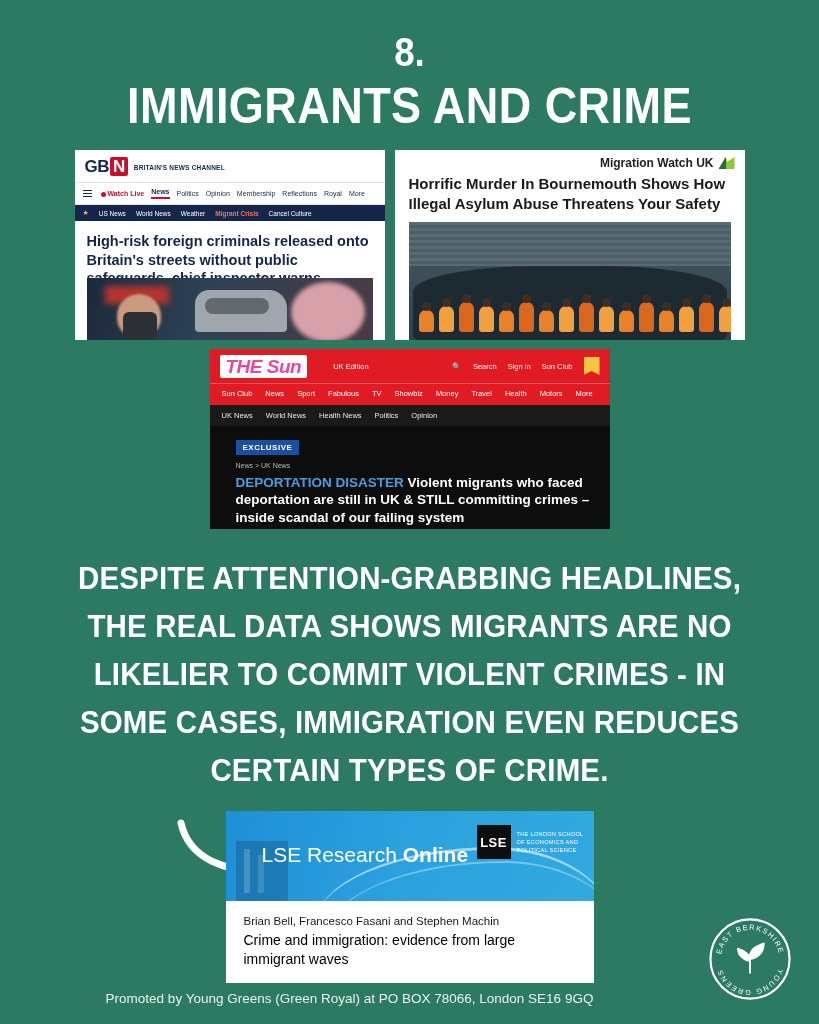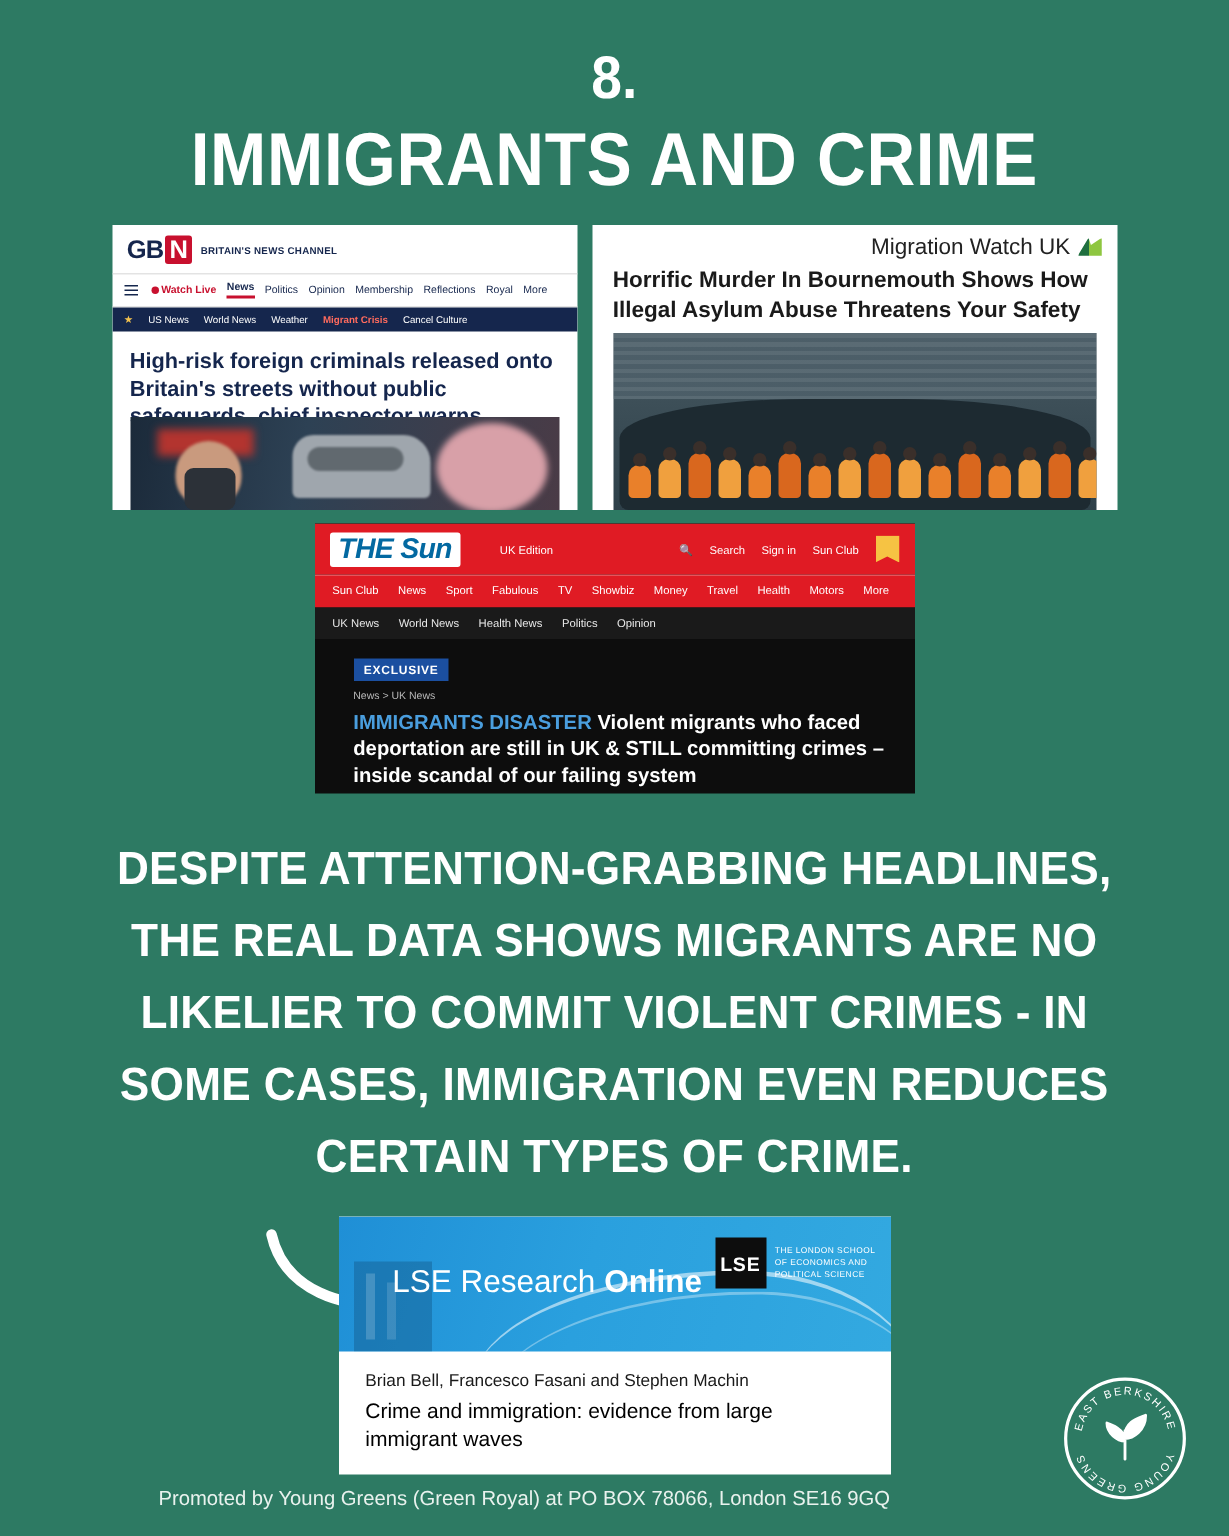--- a/index.html
+++ b/index.html
@@ -137,21 +137,21 @@
     width: 350px; height: 190px;
     background: #ffffff;
     overflow: hidden;
     position: relative;
     flex: none;
   }
   .mw-top {
     display: flex; justify-content: flex-end; align-items: center; gap: 5px;
     padding: 6px 10px 2px 10px;
   }
-  .mw-brand { font-size: 15px; color: #222; font-weight: 400; }
+  .mw-brand { font-size: 12px; color: #222; font-weight: 700; }
   .mw-mark {
     width: 16px; height: 12px;
     background: linear-gradient(90deg,#1f6f3f 0 45%, #8ec640 45% 100%);
     clip-path: polygon(0 100%, 45% 0, 55% 40%, 100% 0, 100% 100%);
   }
   .mw-headline {
     font-size: 15px; color: #1a1a1a; font-weight: 600;
     line-height: 1.3; padding: 2px 14px 10px 14px;
   }
   .mw-photo {
@@ -189,21 +189,21 @@
   }
   .sun-card {
     width: 400px; height: 180px;
     background: #0d0d0d; overflow: hidden; position: relative;
   }
   .sun-top {
     background: #e01b24; height: 34px;
     display: flex; align-items: center; padding: 0 10px; gap: 8px;
   }
   .sun-logo {
-    background: #ffffff; color: #0369a1;
+    background: #ffffff; color: #ec4899;
     font-size: 19px; font-weight: bold; font-style: italic;
     padding: 0 6px; line-height: 23px; border-radius: 2px;
     letter-spacing: -0.5px;
   }
   .sun-edition { color: #fff; font-size: 7.5px; padding-left: 18px; }
   .sun-top-right {
     margin-left: auto; display: flex; align-items: center; gap: 11px;
     color: #fff; font-size: 7.5px;
   }
   .sun-flag {
@@ -432,21 +432,21 @@
         <span>UK News</span>
         <span>World News</span>
         <span>Health News</span>
         <span>Politics</span>
         <span>Opinion</span>
       </div>
       <div class="sun-body">
         <span class="sun-exclusive">EXCLUSIVE</span>
         <div class="sun-crumb">News &gt; UK News</div>
         <div class="sun-headline">
-          <span class="kicker">IMMIGRANTS DISASTER</span>
+          <span class="kicker">DEPORTATION DISASTER</span>
           <span>Violent migrants who faced deportation are still in UK &amp; STILL committing crimes – inside scandal of our failing system</span>
         </div>
         
       </div>
     </div>
   </div>
 
   <div class="statement">DESPITE ATTENTION-GRABBING HEADLINES, THE REAL DATA SHOWS MIGRANTS ARE NO LIKELIER TO COMMIT VIOLENT CRIMES - IN SOME CASES, IMMIGRATION EVEN REDUCES CERTAIN TYPES OF CRIME.</div>
 
   <div class="bottom-row">

